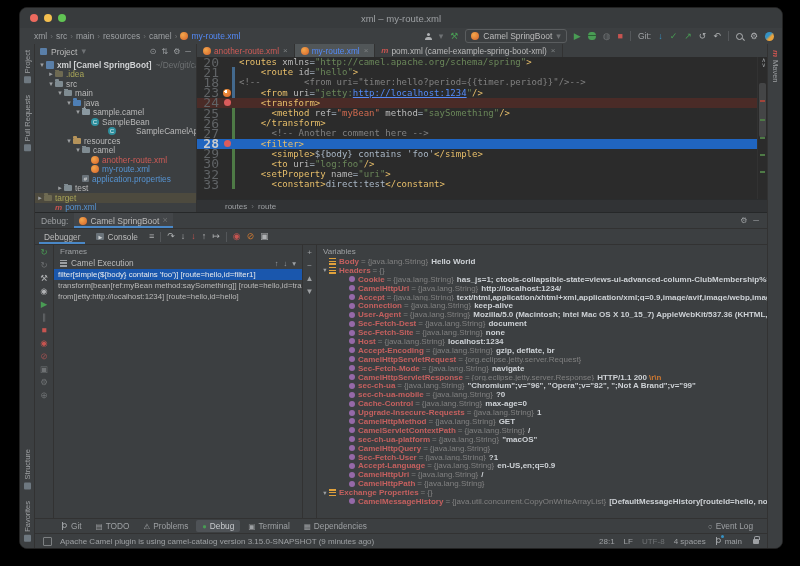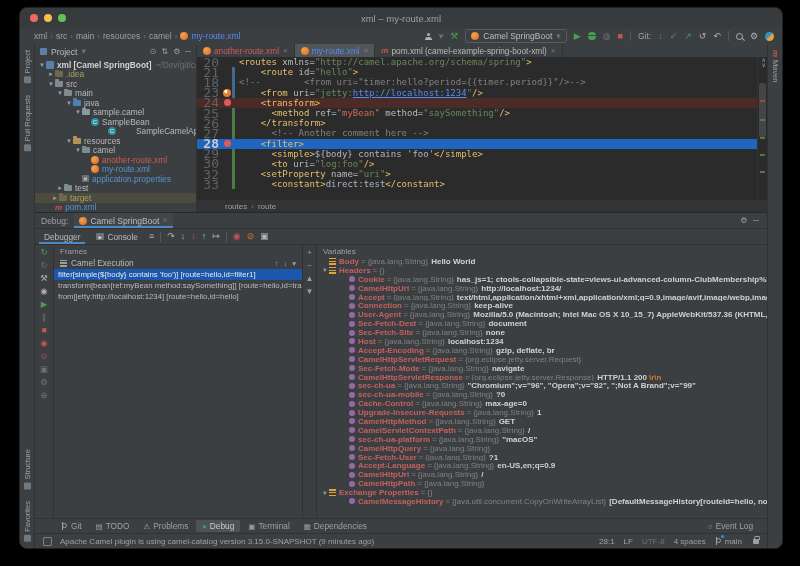--- a/index.html
+++ b/index.html
@@ -314,21 +314,21 @@
               <div class="trow" style="padding-left: 39px;">
                 <span class="tchev"></span>
                 <span class="ticon prop-ic">#</span>
                 <span class="st-modified">application.properties</span>
               </div>
               <div class="trow" style="padding-left: 21px;">
                 <span class="tchev">▸</span>
                 <span class="ticon fold"></span>
                 <span class="st-plain">test</span>
               </div>
-              <div class="trow row-hl" style="padding-left: 16px;">
+              <div class="trow row-hl" style="padding-left: 1px;">
                 <span class="tchev">▸</span>
                 <span class="ticon fold ex"></span>
                 <span class="st-ignored">target</span>
               </div>
               <div class="trow" style="padding-left: 12px;">
                 <span class="tchev"></span>
                 <span class="ticon mvn-ic">m</span>
                 <span class="st-modified">pom.xml</span>
               </div>
             </div>

